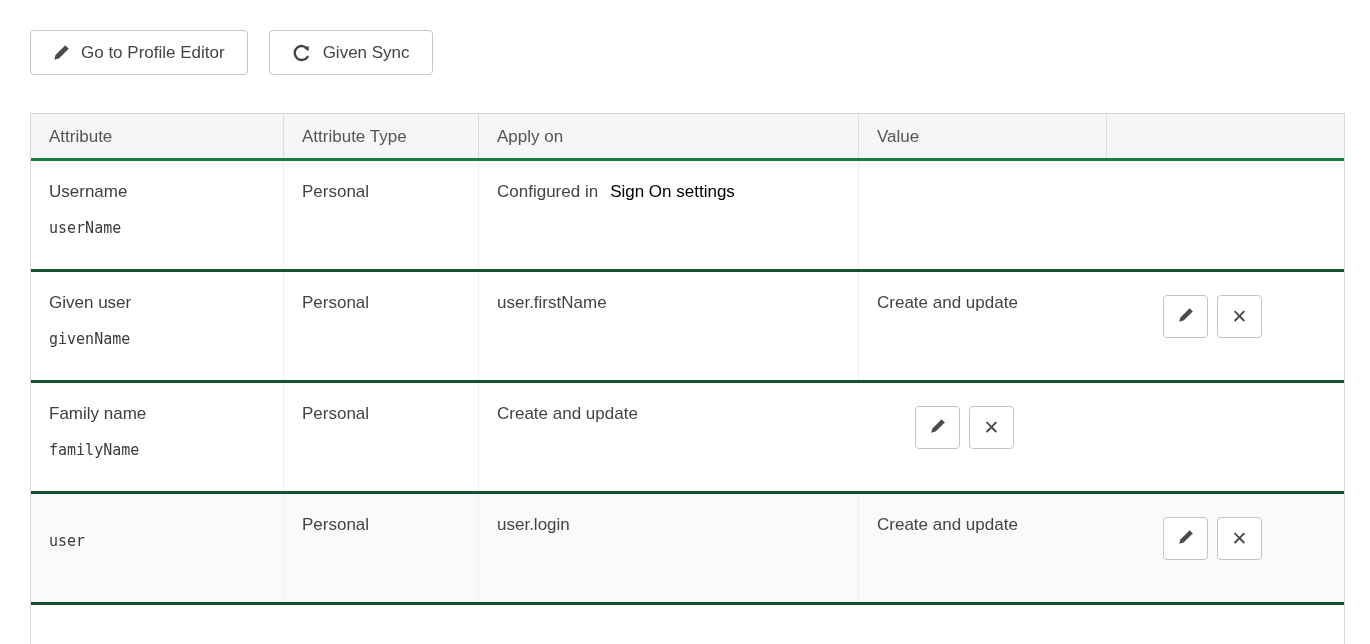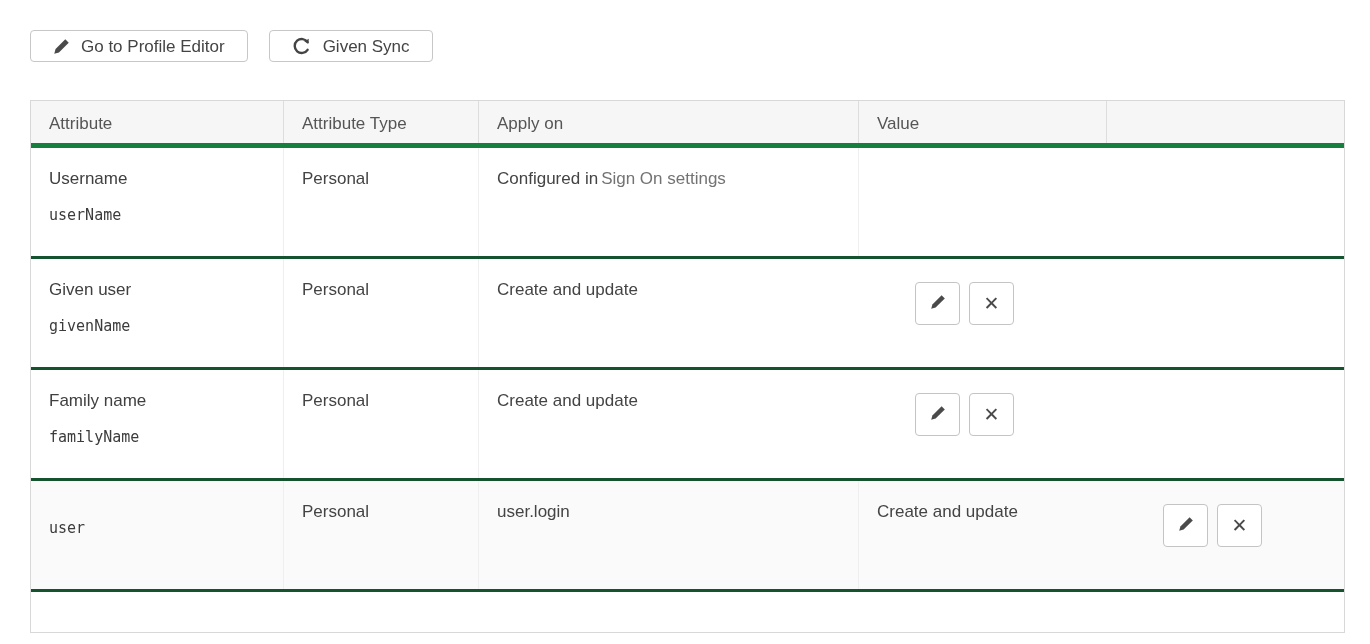--- a/index.html
+++ b/index.html
@@ -17,21 +17,21 @@
   
   .toolbar {
     display: flex;
     gap: 21px;
     margin: 30px 0 0 30px;
   }
   .btn {
     display: inline-flex;
     align-items: center;
     gap: 11px;
-    height: 32px;
+    height: 45px;
     padding: 0 22px;
     background: #ffffff;
     border: 1px solid #c7c7c7;
     border-radius: 4px;
     font-family: inherit;
     font-size: 17px;
     color: #444444;
     cursor: pointer;
     line-height: 1;
   }
@@ -40,21 +40,21 @@
   
   .table {
     margin: 38px 25px 0 30px;
     border: 1px solid #d8d8d8;
     background: #ffffff;
   }
   .thead {
     display: grid;
     grid-template-columns: 252px 195px 380px 248px 1fr;
     background: #f6f6f6;
-    border-bottom: 5px solid #15803d;
+    border-bottom: 3px solid #15803d;
     height: 47px;
     font-size: 17px;
     color: #555555;
   }
   .thead .hcell {
     line-height: 46px;
     padding: 0 18px;
     white-space: nowrap;
     overflow: hidden;
   }
@@ -75,23 +75,23 @@
   .row .cell + .cell { border-left: 1px solid #efefef; }
 
   .attr-label { color: #404040; }
   .attr-name {
     font-family: "DejaVu Sans Mono", "Liberation Mono", monospace;
     font-size: 15px;
     color: #3c3c3c;
     margin-top: 17px;
   }
   .link {
-    color: #737373;
+    color: #000000;
     text-decoration: none;
-    margin-left: 3px;
+    margin-left: 12px;
     cursor: pointer;
   }
 
   .actions-cell {
     display: flex;
     align-items: flex-start;
     gap: 9px;
     padding: 23px 18px 0 57px;
   }
   .icon-btn {
@@ -162,20 +162,21 @@
     <div class="cell"></div>
     <div class="actions-cell"></div>
   </div>
 
   <div class="row">
     <div class="cell">
       <div class="attr-label">Given user</div>
       <div class="attr-name">givenName</div>
     </div>
     <div class="cell">Personal</div>
+    <div class="cell">user.firstName</div>
     <div class="cell">Create and update</div>
     <div class="actions-cell">
       <button class="icon-btn">
         <span>
           <svg width="16" height="16" viewBox="0 0 16 16">
             <path d="M11.6 1.2 L14.8 4.4 L5.6 13.6 L1.2 14.8 L2.4 10.4 Z" fill="#4a4a4a"></path>
           </svg>
         </span>
       </button>
       <button class="icon-btn">

